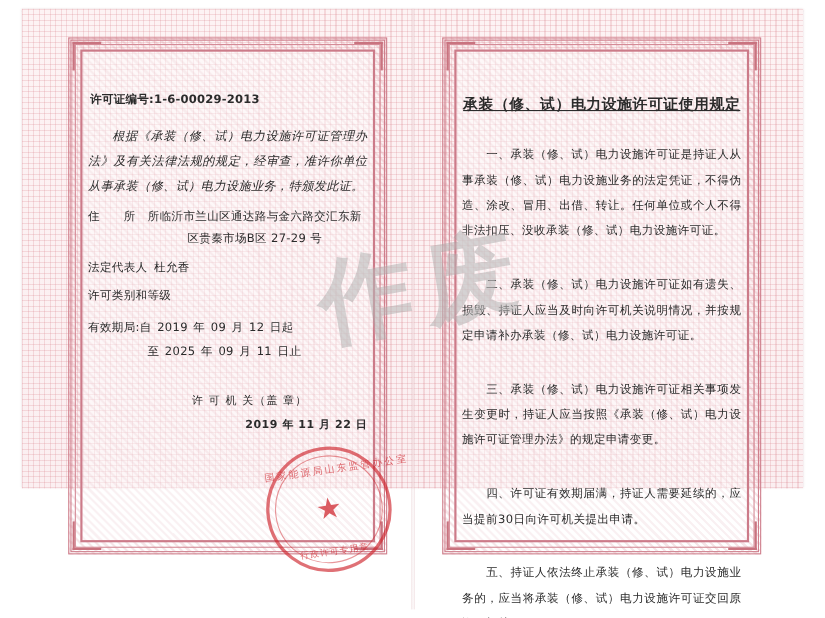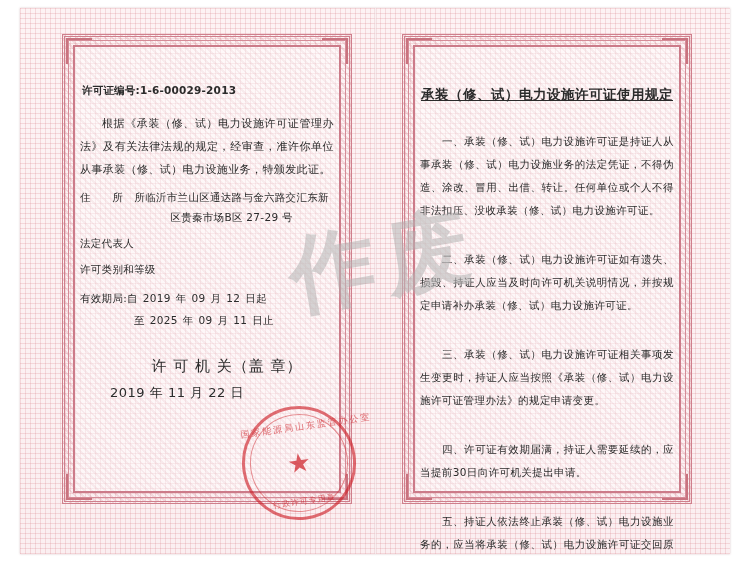--- a/index.html
+++ b/index.html
@@ -19,21 +19,21 @@
     height: 562px;
     background: #ffffff;
   }
 
   
   .spread {
     position: absolute;
     left: 20px;
     top: 8px;
     width: 710px;
-    height: 546px;
+    height: 436px;
     background:
       repeating-linear-gradient(90deg, rgba(214,120,130,0.22) 0px, rgba(214,120,130,0.22) 1px, rgba(255,255,255,0) 1px, rgba(255,255,255,0) 5px),
       repeating-linear-gradient(0deg, rgba(214,120,130,0.22) 0px, rgba(214,120,130,0.22) 1px, rgba(255,255,255,0) 1px, rgba(255,255,255,0) 5px),
       linear-gradient(#fdf3f4, #fbeff1);
     box-shadow: 0 0 2px rgba(150,90,100,0.35);
   }
   .fold {
     position: absolute;
     left: 354px;
     top: 0;
@@ -101,20 +101,21 @@
     margin-left: 2px;
     white-space: nowrap;
   }
   .body-par {
     font-size: 11px;
     line-height: 23px;
     margin-top: 14px;
     text-indent: 22px;
     text-align: justify;
     letter-spacing: 0.4px;
+    font-style: italic;
   }
   .field {
     display: flex;
     align-items: flex-start;
     font-size: 10.5px;
     line-height: 20px;
     letter-spacing: 0.3px;
     margin-top: 6px;
   }
   .field .lbl { white-space: nowrap; flex: 0 0 auto; }
@@ -131,30 +132,31 @@
     font-size: 10.5px;
     line-height: 22px;
     letter-spacing: 0.3px;
     white-space: nowrap;
   }
   .date-row .num { padding: 0 5px; }
 
   .issuer {
     margin-top: 26px;
     text-align: center;
-    font-size: 15px;
+    font-size: 10px;
     letter-spacing: 1px;
     padding-left: 40px;
   }
   .issue-date {
     margin-top: 8px;
-    text-align: left;
-    font-size: 13px;
+    text-align: right;
+    font-size: 10px;
     letter-spacing: 0.5px;
     padding-left: 30px;
+    font-weight: bold;
   }
 
   
   .rules-title {
     text-align: center;
     font-size: 13.5px;
     font-weight: bold;
     letter-spacing: 0.5px;
     margin-top: 34px;
     white-space: nowrap;
@@ -257,20 +259,21 @@
         <div class="body-par">根据《承装（修、试）电力设施许可证管理办法》及有关法律法规的规定，经审查，准许你单位从事承装（修、试）电力设施业务，特颁发此证。</div>
 
 
         <div class="field addr">
           <span class="lbl">住　　所</span>
           <span class="val">所临沂市兰山区通达路与金六路交汇东新区贵秦市场B区 27-29 号</span>
         </div>
 
         <div class="field">
           <span class="lbl">法定代表人</span>
+          <span class="val">杜允香</span>
         </div>
 
         <div class="field">
           <span class="lbl">许可类别和等级</span>
         </div>
 
         <div class="date-row" style="margin-top:8px;">
           <span>有效期局:自</span>
           <span class="num">2019</span>
           <span>年</span>

